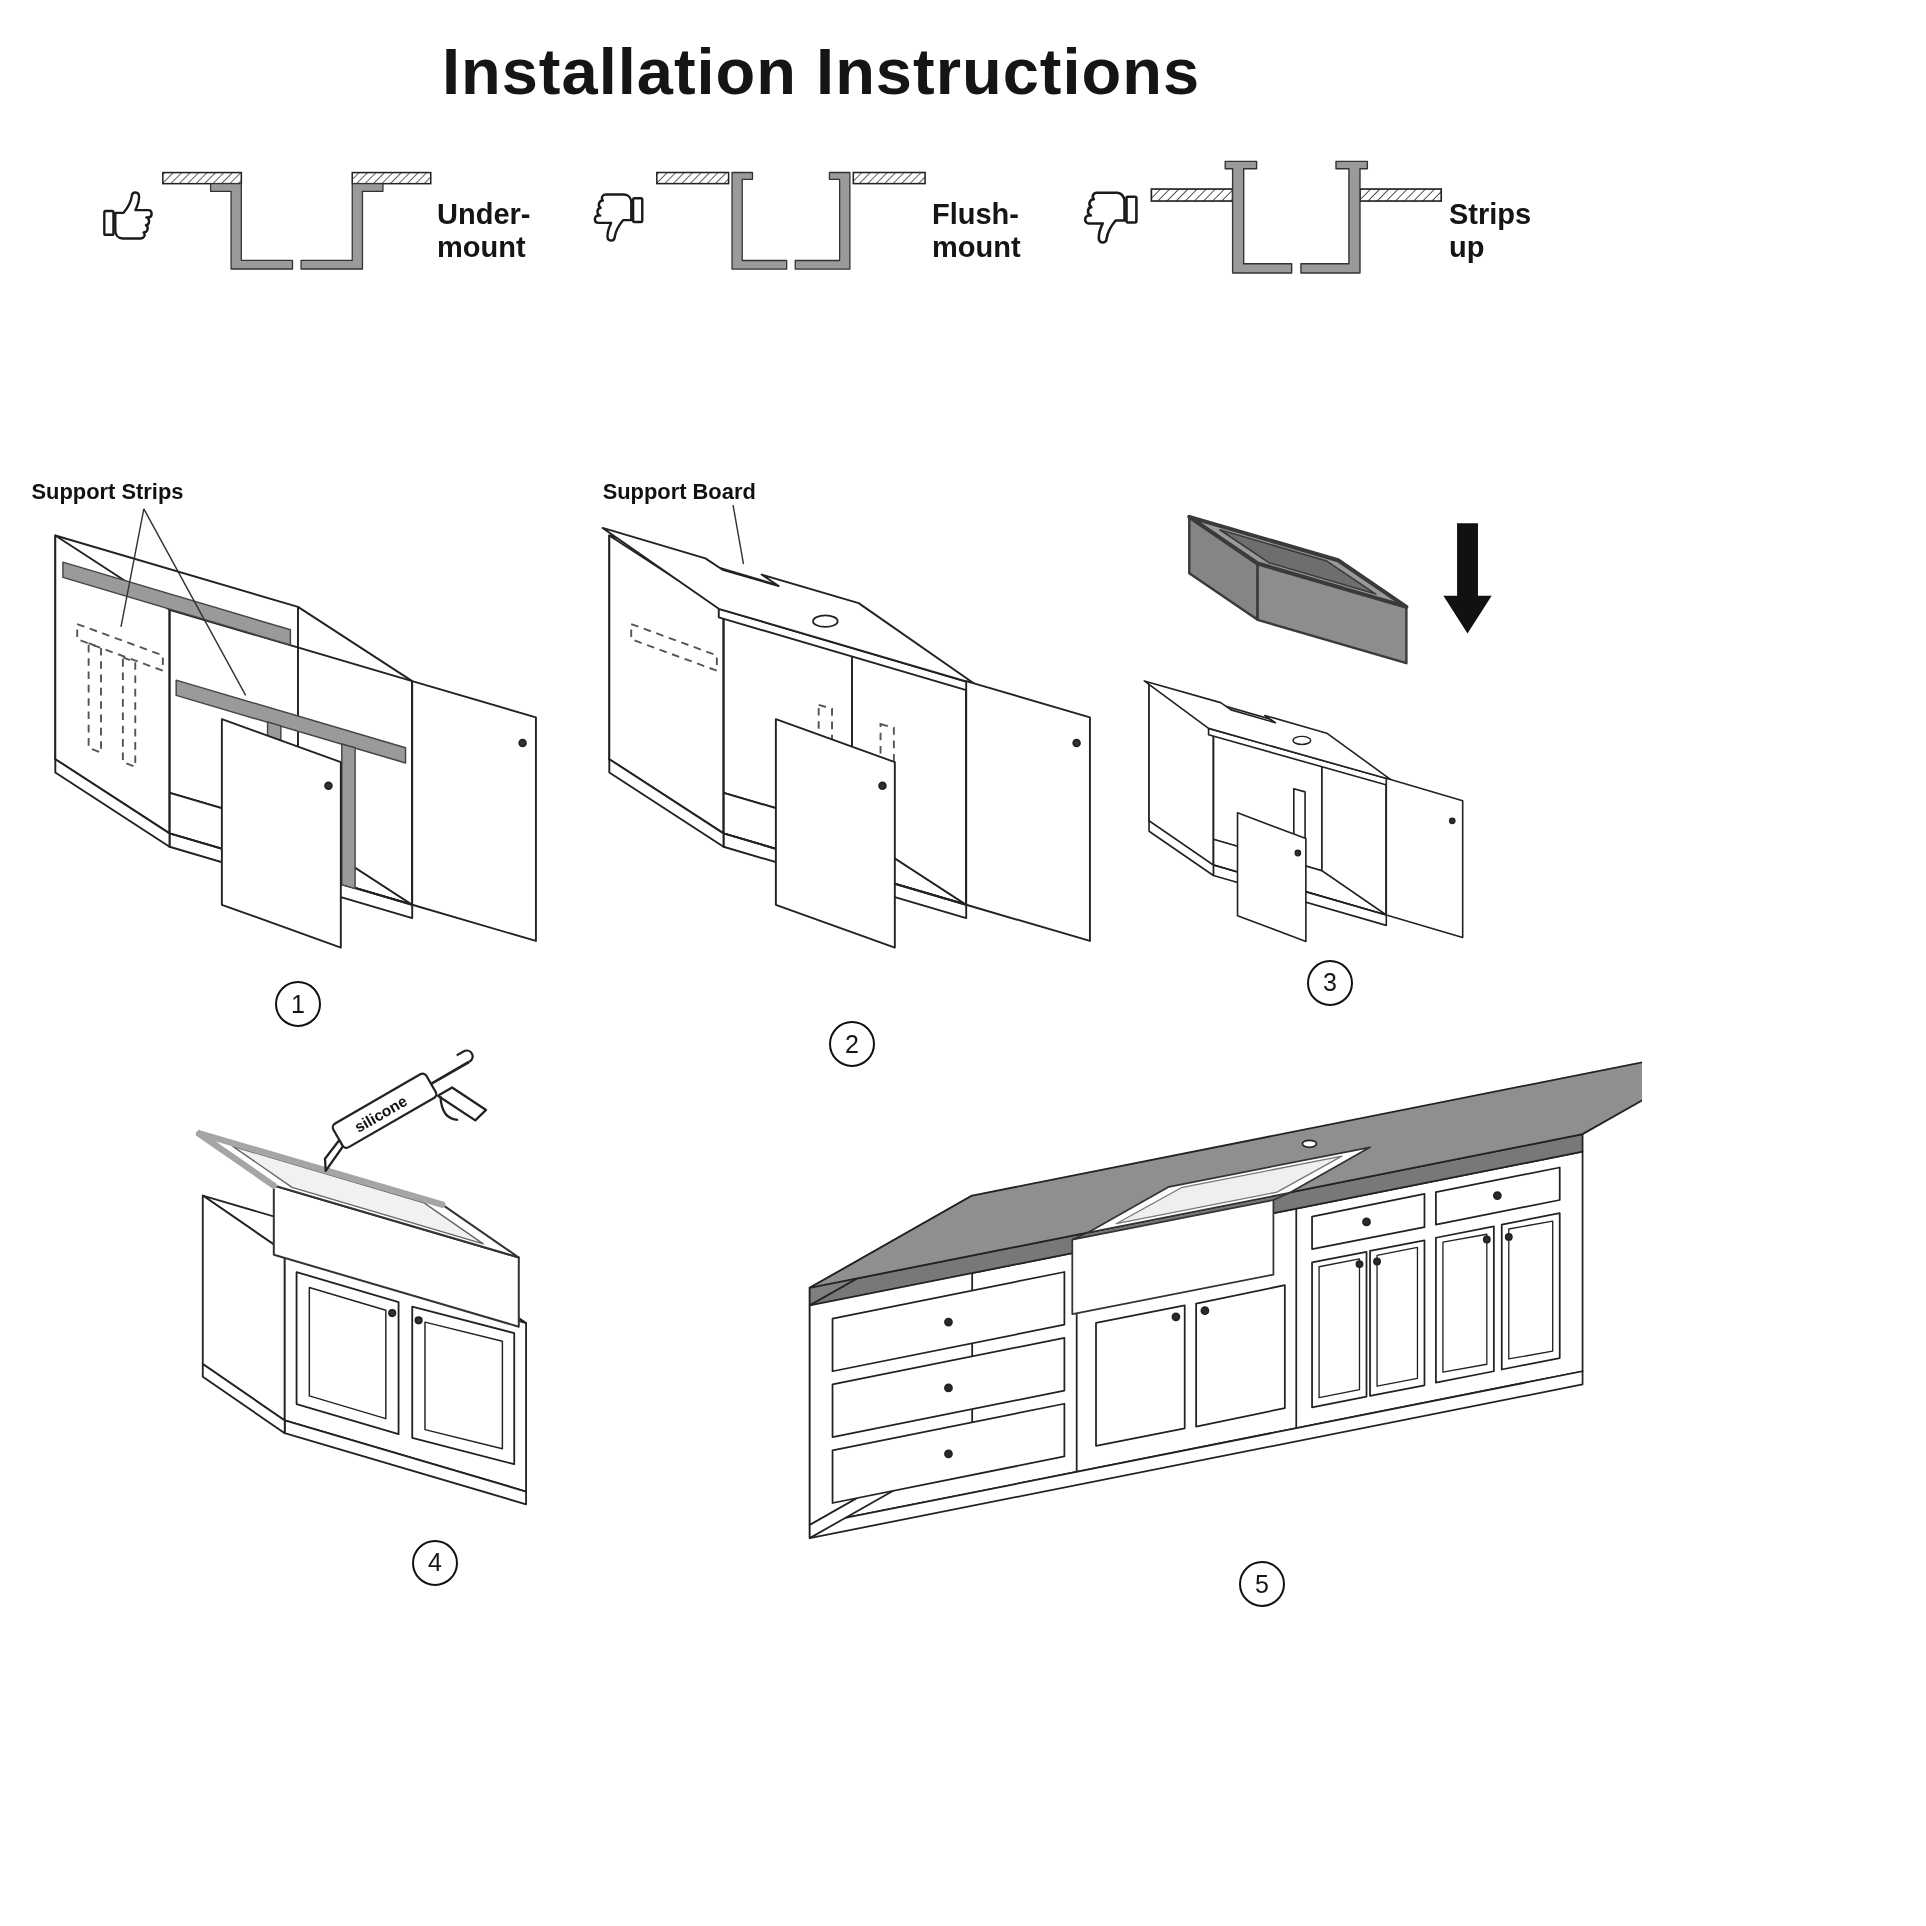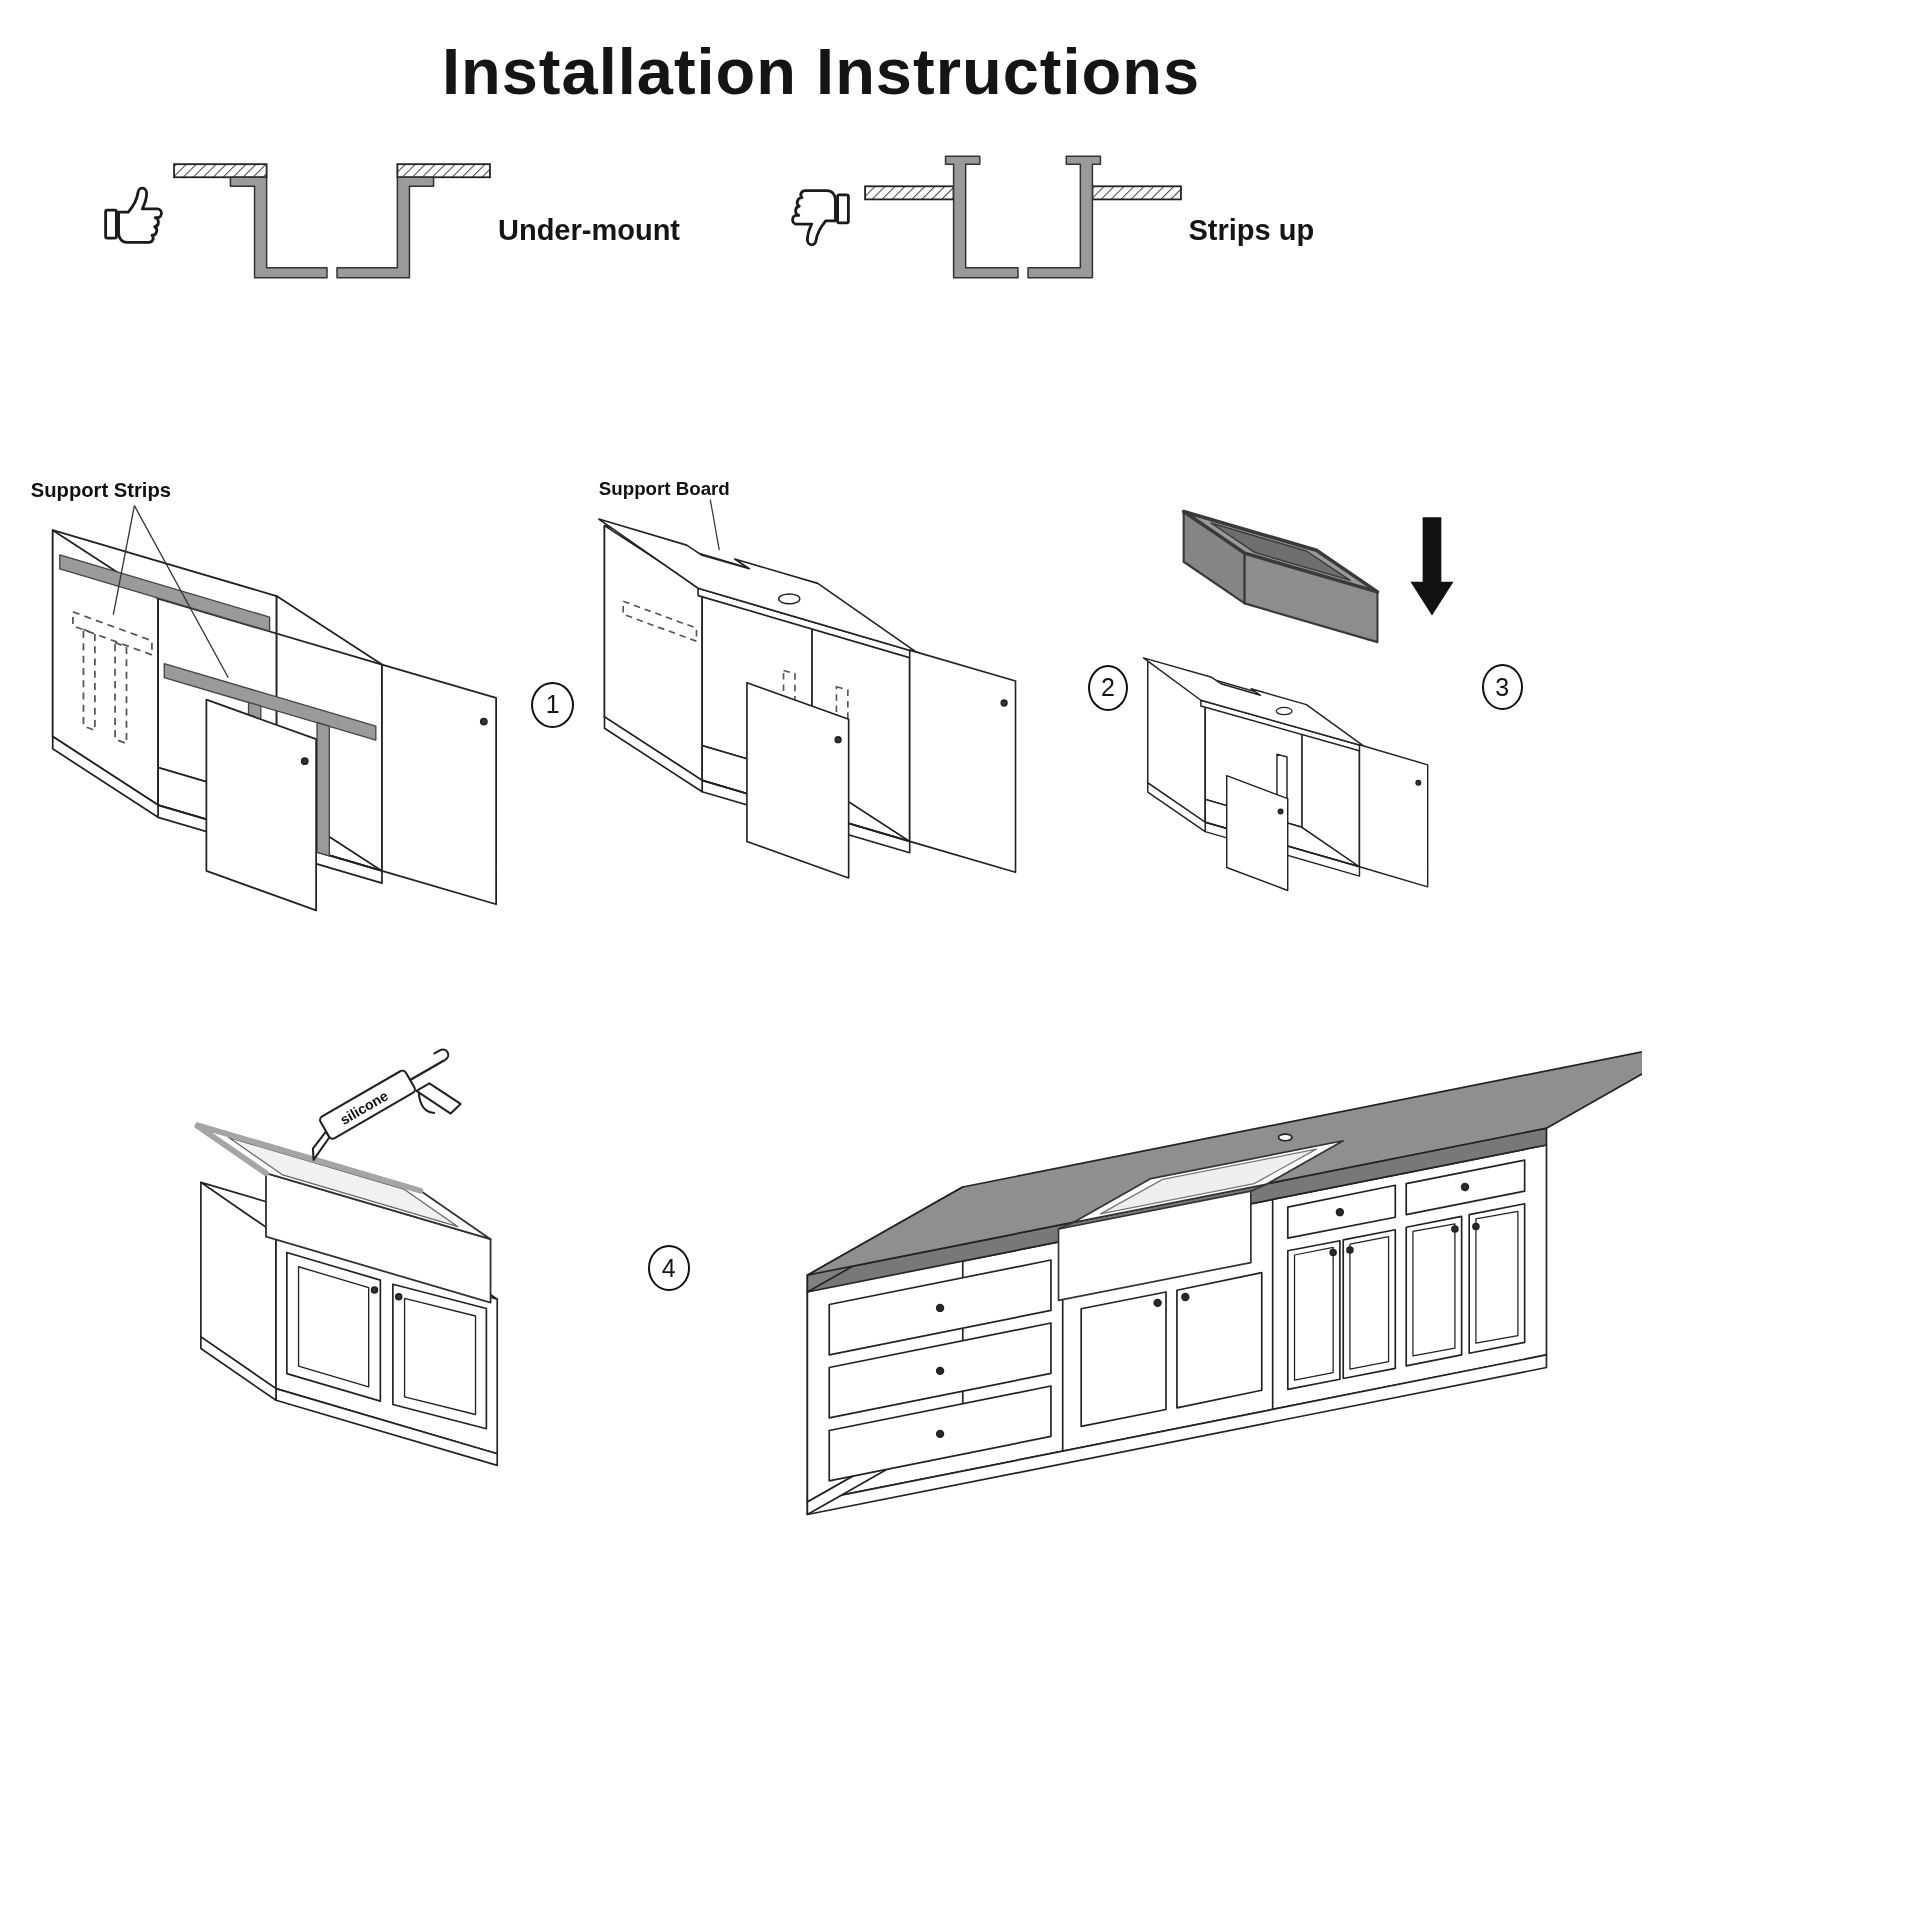--- a/index.html
+++ b/index.html
@@ -5,21 +5,21 @@
   html,body{margin:0;padding:0;background:#fff;}
   .page{position:relative;width:1642px;height:1927px;background:#fff;overflow:hidden;
         font-family:"Liberation Sans", sans-serif;color:#151515;}
   .title{position:absolute;top:34px;left:0;width:100%;text-align:center;
          font-size:65px;font-weight:600;letter-spacing:1px;}
   .mounts{position:absolute;top:134px;left:97px;width:1381px;display:flex;}
   .mount{flex:1;display:flex;align-items:center;}
   .thumb{width:69px;height:69px;margin-bottom:6px;}
   .xsec{width:332px;height:171px;}
   .mount-caption{margin-top:22px;font-size:29px;font-weight:600;}
-  .step{position:absolute;display:flex;flex-direction:row;align-items:center;}
+  .step{position:absolute;display:flex;flex-direction:column;align-items:center;}
   .step svg{width:100%;height:auto;display:block;}
   .step-num{width:42px;height:42px;border:2.5px solid #111;border-radius:50%;
             display:flex;align-items:center;justify-content:center;
             font-size:25px;font-weight:500;margin-top:10px;background:#fff;}
   #step1{left:22px;top:467px;width:552px;}
   #step2{left:576px;top:467px;width:552px;gap:40px;}
   #step3{left:1137px;top:467px;width:386px;}
   #step4{left:180px;top:1038px;width:510px;}
   #step5{left:757px;top:998px;width:1010px;}
   svg text{font-family:"Liberation Sans", sans-serif;}
@@ -52,20 +52,45 @@
           <rect x="230" y="30" width="92" height="13" fill="url(#hatch1)"></rect>
         </g>
         <g fill="#9a9a9a" stroke="#333" stroke-width="1.5" stroke-linejoin="round">
           <path d="M64,43 L100,43 L100,133 L160,133 L160,143 L88,143 L88,52 L64,52 Z"></path>
           <path d="M266,43 L230,43 L230,133 L170,133 L170,143 L242,143 L242,52 L266,52 Z"></path>
         </g>
       </svg>
       <div class="mount-caption">Under-mount</div>
     </div>
 
+    <div class="mount">
+      <svg class="thumb" viewBox="0 0 64 64">
+        <g transform="rotate(180 32 32)" fill="#fff" stroke="#1a1a1a" stroke-width="2.6" stroke-linejoin="round" stroke-linecap="round">
+          <rect x="8" y="26" width="10" height="26" rx="1.5"></rect>
+          <path d="M20,28 L29,28 C34,22 37,17 38,10 C38.5,4 46,4.5 46,10.5 C46,16 44,21 42,25 L56,25 C61,25 61,33 56,33 L54,33 C58,34 58,41 53.5,41.5 C57,43.5 55.5,49.5 51,49.5 C53.5,52 51.5,56 48,56 L28,56 C23,56 20,52 20,47 Z"></path>
+        </g>
+      </svg>
+      <svg class="xsec" viewBox="0 0 330 170">
+        <defs>
+          <pattern id="hatch2" width="7" height="7" patternUnits="userSpaceOnUse" patternTransform="rotate(45)">
+            <rect width="7" height="7" fill="#fff"></rect>
+            <line x1="0" y1="0" x2="0" y2="7" stroke="#444" stroke-width="2"></line>
+          </pattern>
+        </defs>
+        <g stroke="#222" stroke-width="1.8">
+          <rect x="8" y="30" width="84" height="13" fill="url(#hatch2)"></rect>
+          <rect x="238" y="30" width="84" height="13" fill="url(#hatch2)"></rect>
+        </g>
+        <g fill="#9a9a9a" stroke="#333" stroke-width="1.5" stroke-linejoin="round">
+          <path d="M96,30 L120,30 L120,38 L108,38 L108,133 L160,133 L160,143 L96,143 Z"></path>
+          <path d="M234,30 L210,30 L210,38 L222,38 L222,133 L170,133 L170,143 L234,143 Z"></path>
+        </g>
+      </svg>
+      <div class="mount-caption">Flush-mount</div>
+    </div>
 
     <div class="mount">
       <svg class="thumb" viewBox="0 0 64 64">
         <g transform="rotate(180 32 32)" fill="#fff" stroke="#1a1a1a" stroke-width="2.6" stroke-linejoin="round" stroke-linecap="round">
           <rect x="8" y="26" width="10" height="26" rx="1.5"></rect>
           <path d="M20,28 L29,28 C34,22 37,17 38,10 C38.5,4 46,4.5 46,10.5 C46,16 44,21 42,25 L56,25 C61,25 61,33 56,33 L54,33 C58,34 58,41 53.5,41.5 C57,43.5 55.5,49.5 51,49.5 C53.5,52 51.5,56 48,56 L28,56 C23,56 20,52 20,47 Z"></path>
         </g>
       </svg>
       <svg class="xsec" viewBox="0 0 330 170">
         <defs>

